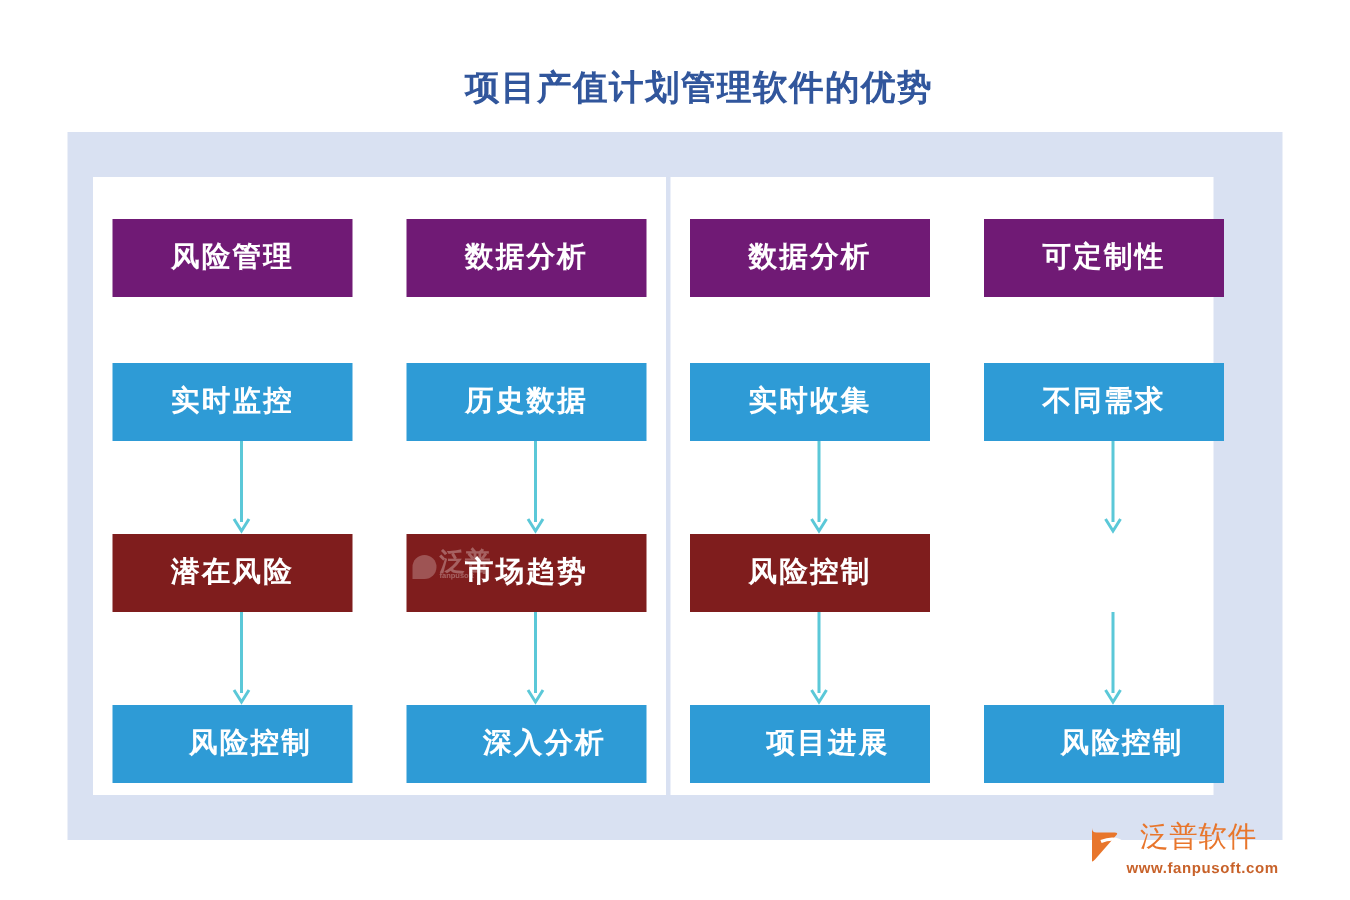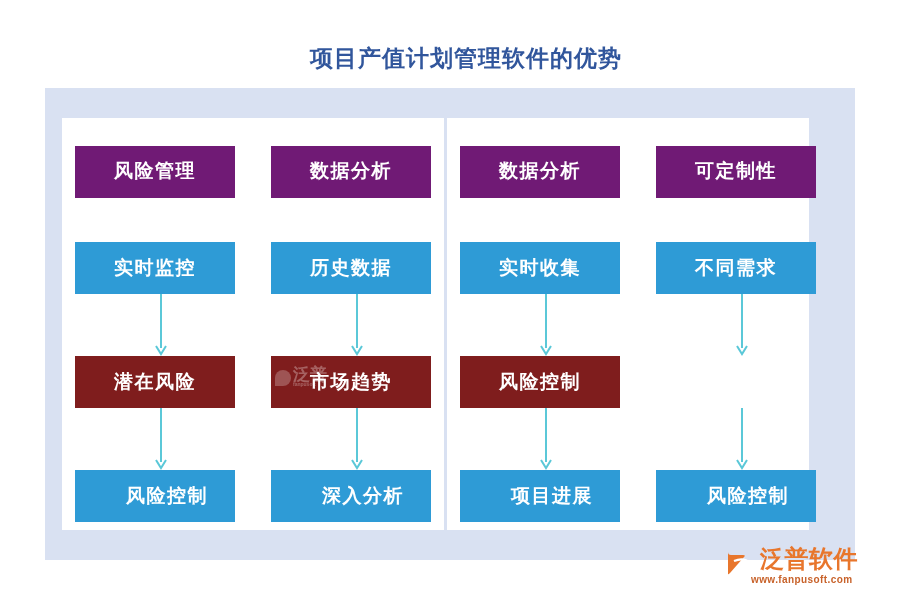--- a/index.html
+++ b/index.html
@@ -143,22 +143,22 @@
     position: absolute;
     left: 0;
     top: 4px;
     width: 30px;
     height: 28px;
   }
   .brand-logo .logo-name {
     position: absolute;
     left: 34px;
     top: 1px;
-    font-size: 24px;
-    font-weight: bold;
+    font-size: 19px;
+    font-weight: normal;
     color: #E8762C;
     line-height: 28px;
     letter-spacing: 0.5px;
     white-space: nowrap;
   }
   .brand-logo .logo-url {
     position: absolute;
     left: 25px;
     top: 29px;
     font-size: 10px;

